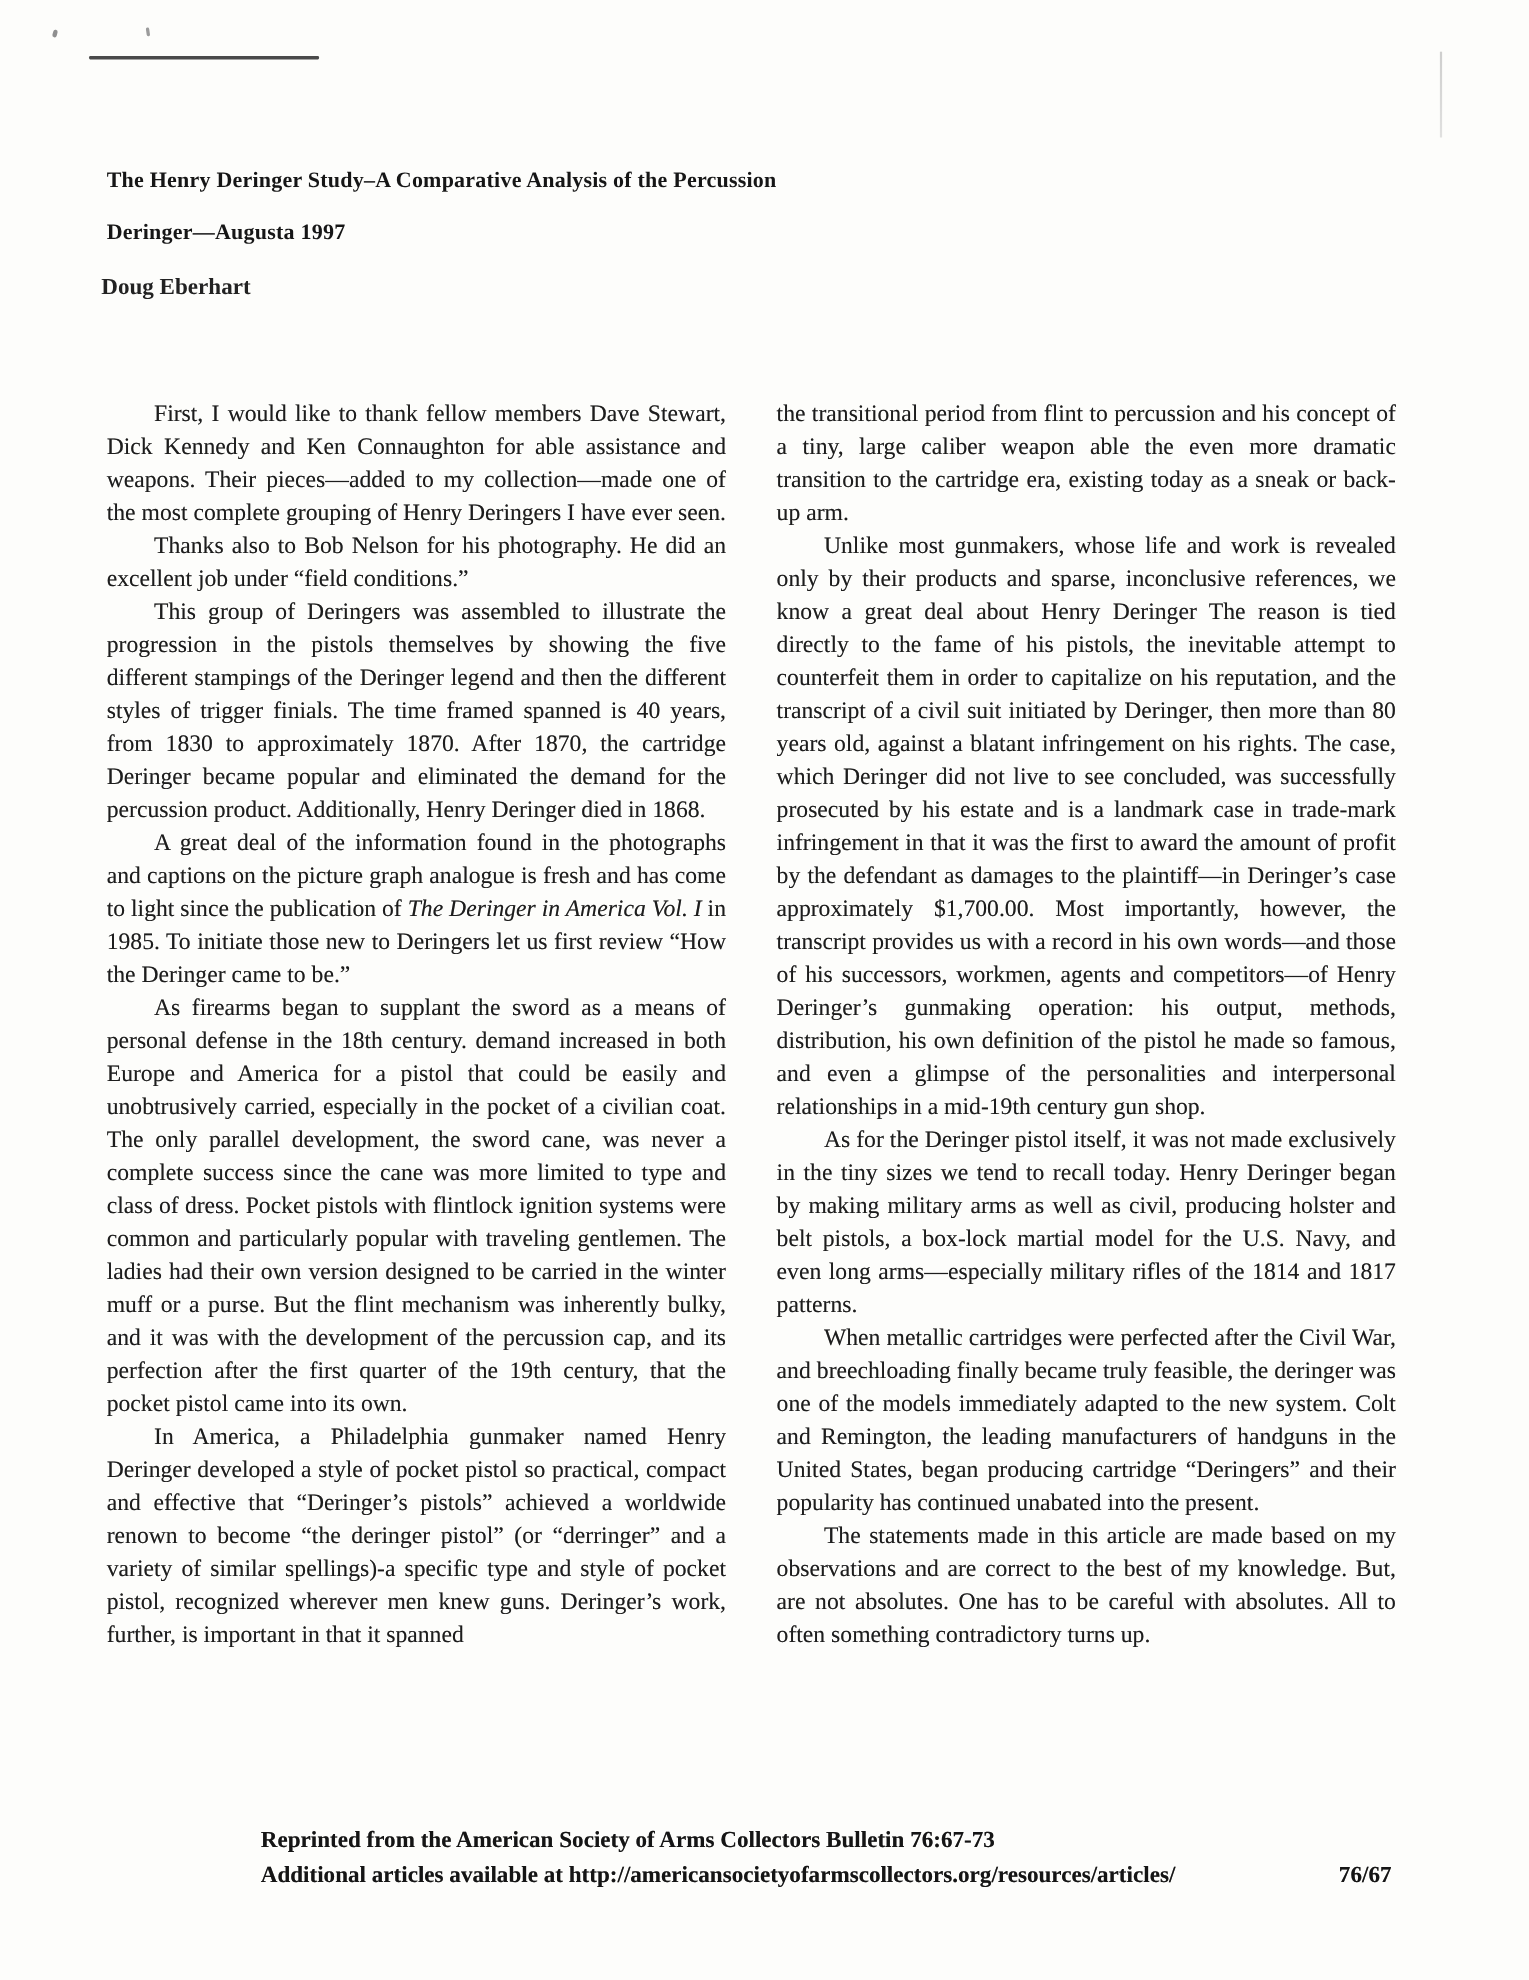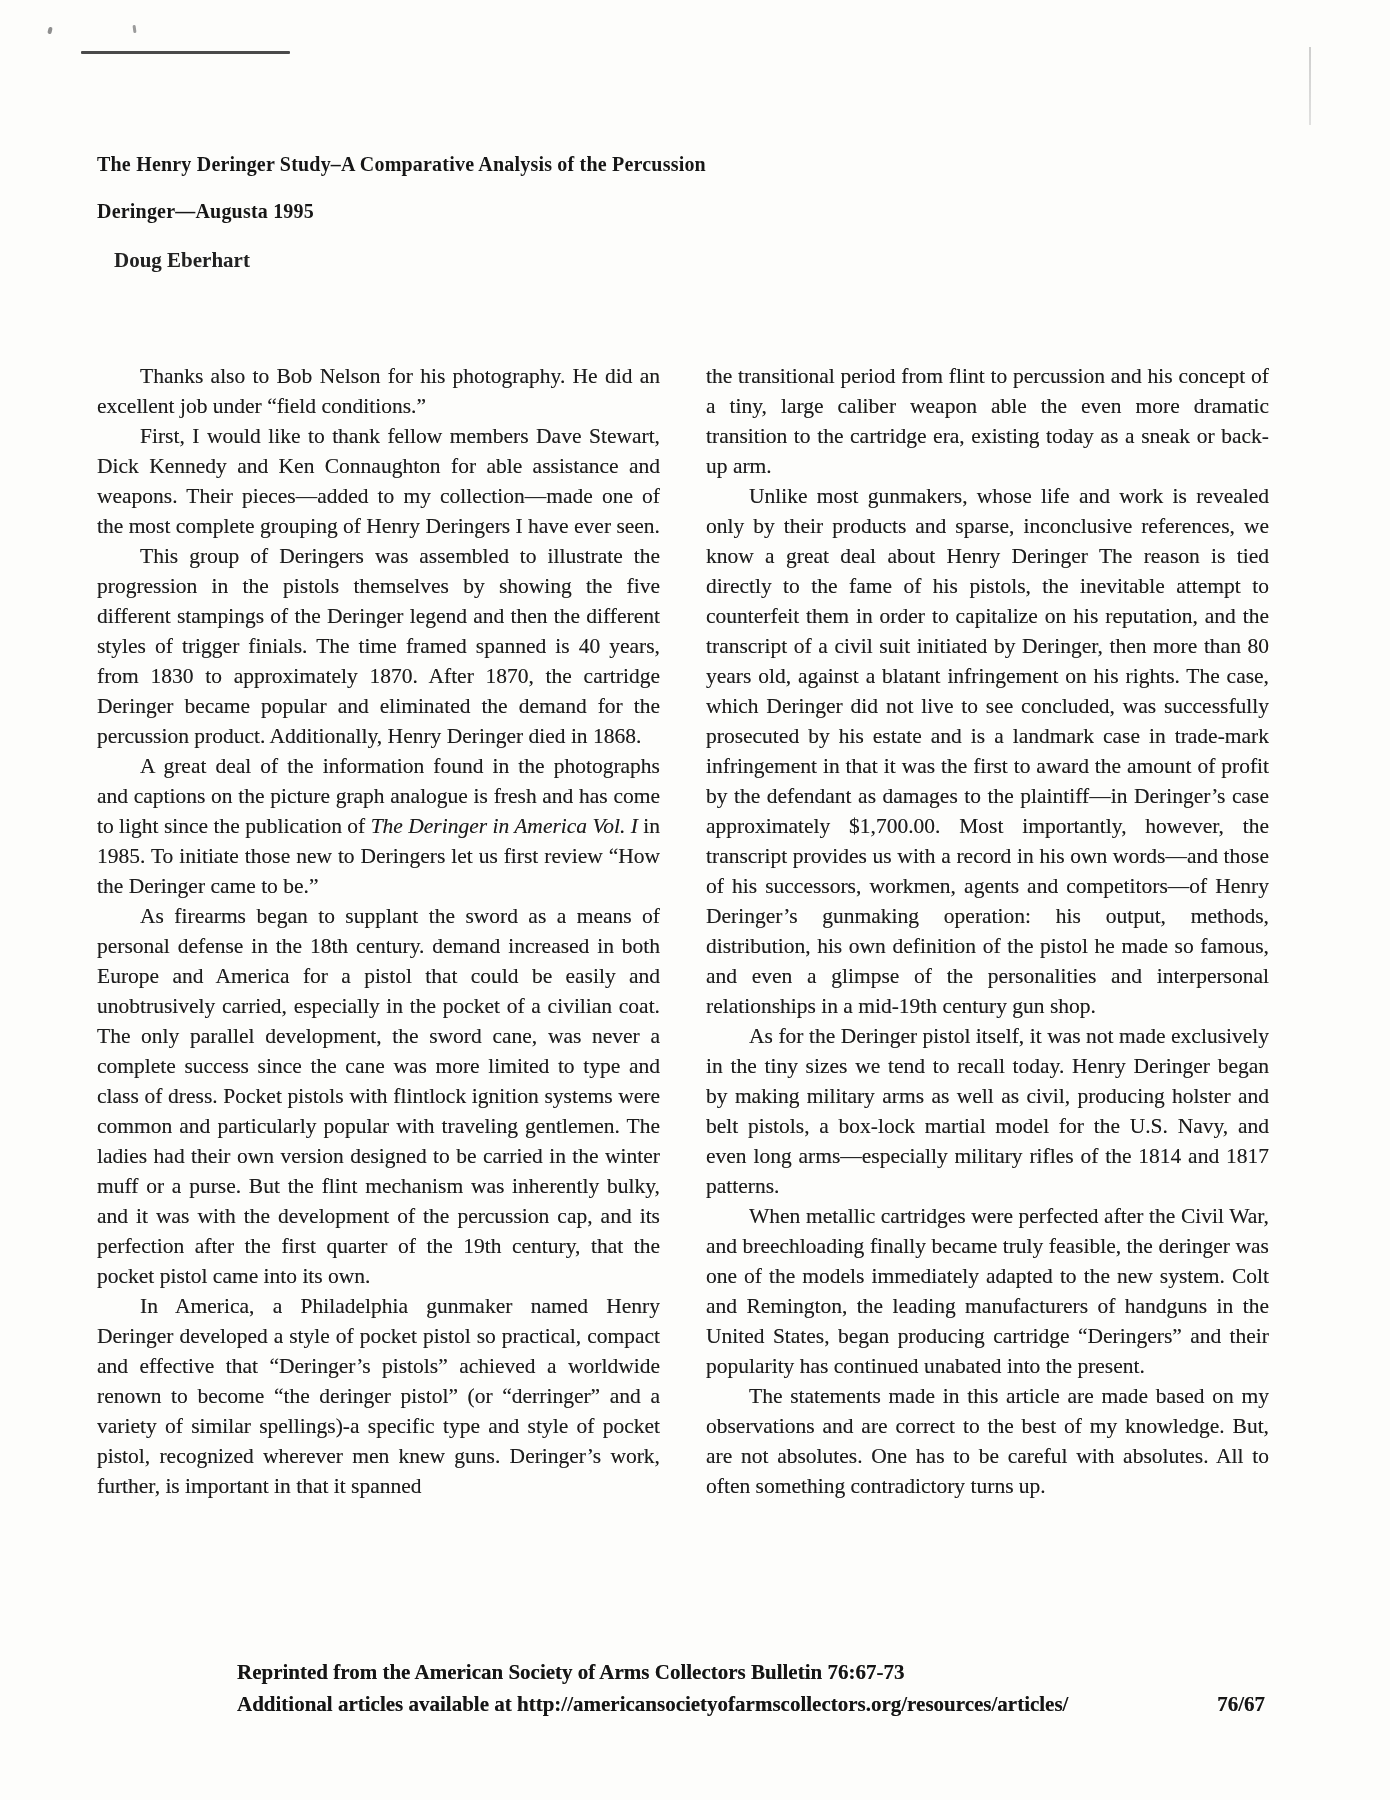--- a/index.html
+++ b/index.html
@@ -39,21 +39,21 @@
   }
   
   .title {
     position: absolute; left: 97px; top: 128px;
     width: 1120px;
     font-size: 20px; font-weight: bold;
     line-height: 47px; letter-spacing: .2px;
     color: #161616;
   }
   .author {
-    position: absolute; left: 114px; top: 248px;
+    position: absolute; left: 92px; top: 248px;
     font-size: 21px; font-weight: bold; color: #222222;
   }
   
   .columns {
     position: absolute; left: 97px; top: 361px;
     width: 1172px;
     display: flex; gap: 46px;
   }
   .col { width: 563px; }
   .col p {
@@ -79,28 +79,28 @@
 </head>
 <body>
 
 <div class="page">
 
   <div class="speck-1"></div>
   <div class="speck-2"></div>
   <div class="top-rule"></div>
   <div class="vline-artifact"></div>
 
-  <h1 class="title"><span>The Henry Deringer Study–A Comparative Analysis of the Percussion</span><br><span>Deringer—Augusta 1995</span></h1>
+  <h1 class="title"><span>The Henry Deringer Study–A Comparative Analysis of the Percussion</span><br><span>Deringer—Augusta 1997</span></h1>
 
   <div class="author">Doug Eberhart</div>
 
   <div class="columns">
     <div class="col">
+        <p class="indent"><span>First, I would like to thank fellow members Dave Stewart, Dick Kennedy and Ken Connaughton for able assistance and weapons. Their pieces—added to my collection—made one of the most complete grouping of Henry Deringers I have ever seen.</span></p>
         <p class="indent"><span>Thanks also to Bob Nelson for his photography. He did an excellent job under “field conditions.”</span></p>
-        <p class="indent"><span>First, I would like to thank fellow members Dave Stewart, Dick Kennedy and Ken Connaughton for able assistance and weapons. Their pieces—added to my collection—made one of the most complete grouping of Henry Deringers I have ever seen.</span></p>
         <p class="indent"><span>This group of Deringers was assembled to illustrate the progression in the pistols themselves by showing the five different stampings of the Deringer legend and then the different styles of trigger finials. The time framed spanned is 40 years, from 1830 to approximately 1870. After 1870, the cartridge Deringer became popular and eliminated the demand for the percussion product. Additionally, Henry Deringer died in 1868.</span></p>
         <p class="indent"><span>A great deal of the information found in the photographs and captions on the picture graph analogue is fresh and has come to light since the publication of </span><em>The Deringer in America Vol. I</em><span> in 1985. To initiate those new to Deringers let us first review “How the Deringer came to be.”</span></p>
         <p class="indent"><span>As firearms began to supplant the sword as a means of personal defense in the 18th century. demand increased in both Europe and America for a pistol that could be easily and unobtrusively carried, especially in the pocket of a civilian coat. The only parallel development, the sword cane, was never a complete success since the cane was more limited to type and class of dress. Pocket pistols with flintlock ignition systems were common and particularly popular with traveling gentlemen. The ladies had their own version designed to be carried in the winter muff or a purse. But the flint mechanism was inherently bulky, and it was with the development of the percussion cap, and its perfection after the first quarter of the 19th century, that the pocket pistol came into its own.</span></p>
         <p class="indent"><span>In America, a Philadelphia gunmaker named Henry Deringer developed a style of pocket pistol so practical, compact and effective that “Deringer’s pistols” achieved a worldwide renown to become “the deringer pistol” (or “derringer” and a variety of similar spellings)-a specific type and style of pocket pistol, recognized wherever men knew guns. Deringer’s work, further, is important in that it spanned</span></p>
       </div>
     <div class="col">
         <p><span>the transitional period from flint to percussion and his concept of a tiny, large caliber weapon able the even more dramatic transition to the cartridge era, existing today as a sneak or back-up arm.</span></p>
         <p class="indent"><span>Unlike most gunmakers, whose life and work is revealed only by their products and sparse, inconclusive references, we know a great deal about Henry Deringer The reason is tied directly to the fame of his pistols, the inevitable attempt to counterfeit them in order to capitalize on his reputation, and the transcript of a civil suit initiated by Deringer, then more than 80 years old, against a blatant infringement on his rights. The case, which Deringer did not live to see concluded, was successfully prosecuted by his estate and is a landmark case in trade-mark infringement in that it was the first to award the amount of profit by the defendant as damages to the plaintiff—in Deringer’s case approximately $1,700.00. Most importantly, however, the transcript provides us with a record in his own words—and those of his successors, workmen, agents and competitors—of Henry Deringer’s gunmaking operation: his output, methods, distribution, his own definition of the pistol he made so famous, and even a glimpse of the personalities and interpersonal relationships in a mid-19th century gun shop.</span></p>
         <p class="indent"><span>As for the Deringer pistol itself, it was not made exclusively in the tiny sizes we tend to recall today. Henry Deringer began by making military arms as well as civil, producing holster and belt pistols, a box-lock martial model for the U.S. Navy, and even long arms—especially military rifles of the 1814 and 1817 patterns.</span></p>
         <p class="indent"><span>When metallic cartridges were perfected after the Civil War, and breechloading finally became truly feasible, the deringer was one of the models immediately adapted to the new system. Colt and Remington, the leading manufacturers of handguns in the United States, began producing cartridge “Deringers” and their popularity has continued unabated into the present.</span></p>

